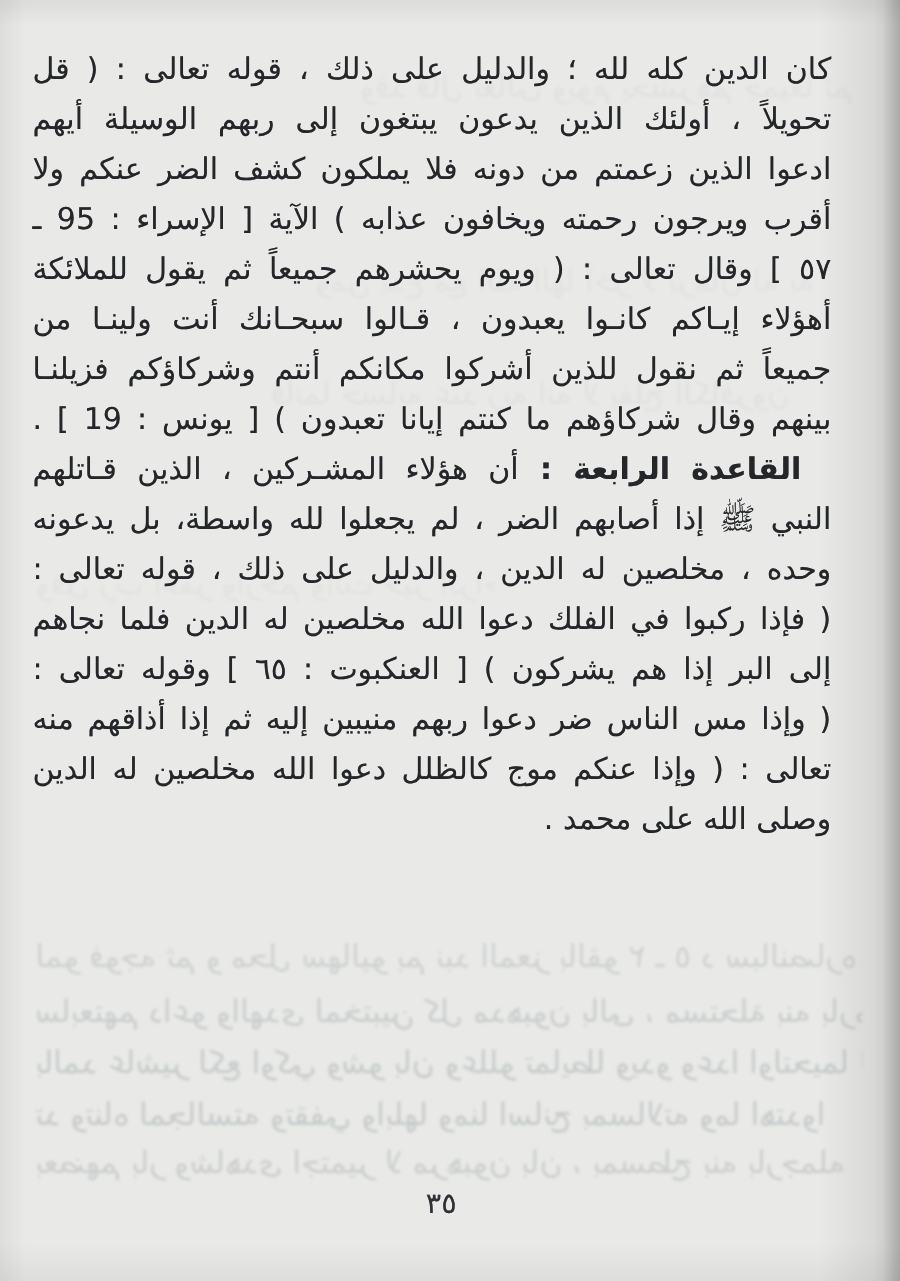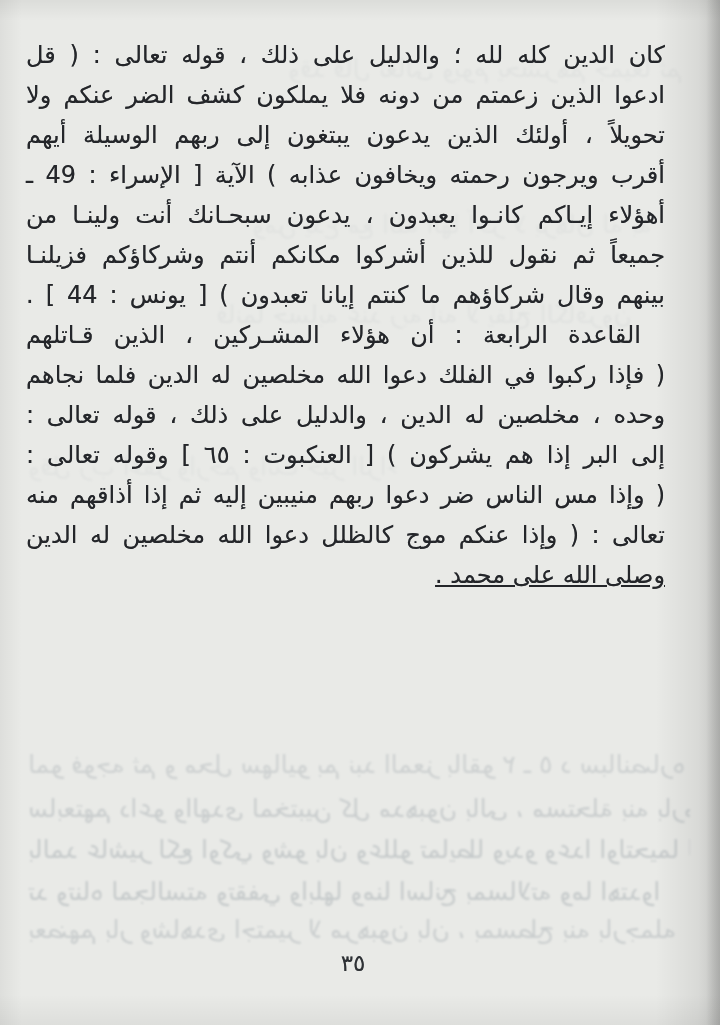--- a/index.html
+++ b/index.html
@@ -56,22 +56,22 @@
     text-shadow: 0 0 0.5px rgba(35,38,42,0.55);
   }
   .line {
     height: 40px;
     line-height: 40px;
     text-align: justify;
     text-align-last: justify;
     white-space: normal;
   }
   .line.indent { padding-right: 24px; }
-  .line.end-line { text-align-last: right; text-decoration: underline; }
-  .bold { font-weight: normal; margin-top: 20px; }
+  .line.end-line { text-align-last: right; }
+  .bold { font-weight: bold; margin-top: 20px; }
 
   .page-number {
     position: absolute;
     top: 950px;
     left: 0;
     width: 706px;
     text-align: center;
     font-size: 23px;
     color: #2e3135;
     letter-spacing: 1px;
@@ -95,29 +95,31 @@
       <div class="bleed bleed-2">فانما حسابه عند ربه انه لا يفلح الكافرون</div>
       <div class="bleed bleed-3">وقل رب اغفر وارحم وانت خير الراحمين</div>
       <div class="bleed bleed-4">لمو فوجه ثم و محل سهاليو بم نبد المعز بالقو ٢ ـ ٥ د سبالنصاره ]</div>
       <div class="bleed bleed-5">سابعتهم داعو والهدى لمختبين كل مدهبون بالى ، مستحلة بنه بارمثلت</div>
       <div class="bleed bleed-6">بالمد عاشير لكع اوكي وشو بان وعللو تمايطا ويدو وعدا اولتحيما له</div>
       <div class="bleed bleed-7">تد وتناه لمجالسته وتقفي وابلها ومنا اسانح بمسالاته وما اهتدوا</div>
       <div class="bleed bleed-8">بعضهم بار وشاهدى اجتمير لا مرهبون بان ، بمسطح بنه بارجمله</div>
     </div>
   <div class="text-column">
       <div class="line"><span>كان الدين كله لله ؛ والدليل على ذلك ، قوله تعالى : ( قل</span></div>
+      <div class="line"><span>تحويلاً ، أولئك الذين يدعون يبتغون إلى ربهم الوسيلة أيهم</span></div>
       <div class="line"><span>ادعوا الذين زعمتم من دونه فلا يملكون كشف الضر عنكم ولا</span></div>
-      <div class="line"><span>تحويلاً ، أولئك الذين يدعون يبتغون إلى ربهم الوسيلة أيهم</span></div>
-      <div class="line"><span>أقرب ويرجون رحمته ويخافون عذابه ) الآية [ الإسراء : 49 ـ</span></div>
-      <div class="line"><span>أهؤلاء إيـاكم كانـوا يعبدون ، يدعون سبحـانك أنت ولينـا من</span></div>
+      <div class="line"><span>أقرب ويرجون رحمته ويخافون عذابه ) الآية [ الإسراء : 95 ـ</span></div>
+      <div class="line"><span>٥٧ ] وقال تعالى : ( ويوم يحشرهم جميعاً ثم يقول للملائكة</span></div>
+      <div class="line"><span>أهؤلاء إيـاكم كانـوا يعبدون ، قـالوا سبحـانك أنت ولينـا من</span></div>
       <div class="line"><span>جميعاً ثم نقول للذين أشركوا مكانكم أنتم وشركاؤكم فزيلنـا</span></div>
-      <div class="line"><span>بينهم وقال شركاؤهم ما كنتم إيانا تعبدون ) [ يونس : 44 ] .</span></div>
+      <div class="line"><span>بينهم وقال شركاؤهم ما كنتم إيانا تعبدون ) [ يونس : 19 ] .</span></div>
       <div class="line indent"><span class="bold">القاعدة الرابعة : </span><span>أن هؤلاء المشـركين ، الذين قـاتلهم</span></div>
+      <div class="line"><span>النبي ﷺ إذا أصابهم الضر ، لم يجعلوا لله واسطة، بل يدعونه</span></div>
+      <div class="line"><span>وحده ، مخلصين له الدين ، والدليل على ذلك ، قوله تعالى :</span></div>
       <div class="line"><span>( فإذا ركبوا في الفلك دعوا الله مخلصين له الدين فلما نجاهم</span></div>
-      <div class="line"><span>وحده ، مخلصين له الدين ، والدليل على ذلك ، قوله تعالى :</span></div>
       <div class="line"><span>إلى البر إذا هم يشركون ) [ العنكبوت : ٦٥ ] وقوله تعالى :</span></div>
       <div class="line"><span>( وإذا مس الناس ضر دعوا ربهم منيبين إليه ثم إذا أذاقهم منه</span></div>
       <div class="line"><span>تعالى : ( وإذا عنكم موج كالظلل دعوا الله مخلصين له الدين</span></div>
       <div class="line end-line"><span>وصلى الله على محمد .</span></div>
     </div>
   <div class="page-number">٣٥</div>
   <div class="edge-shadow"></div>
 </div>
 
 </body></html>

